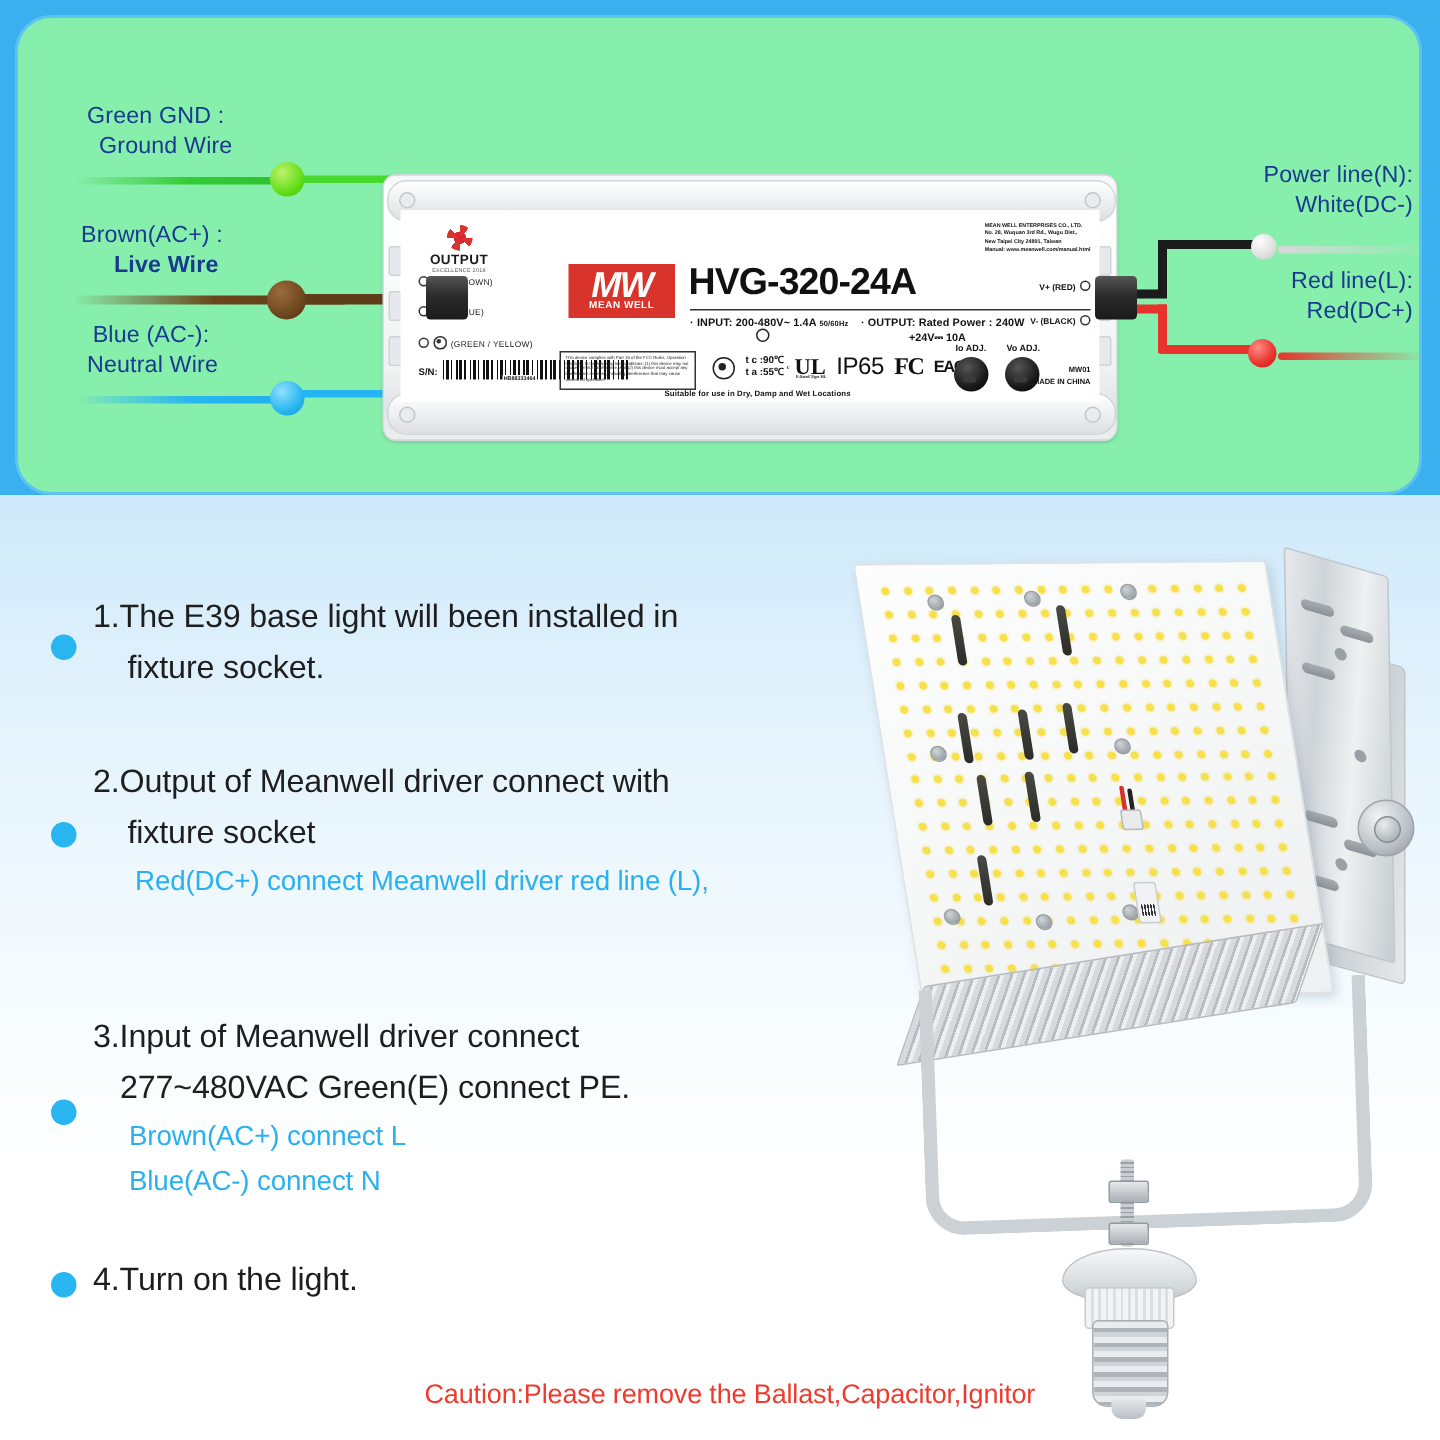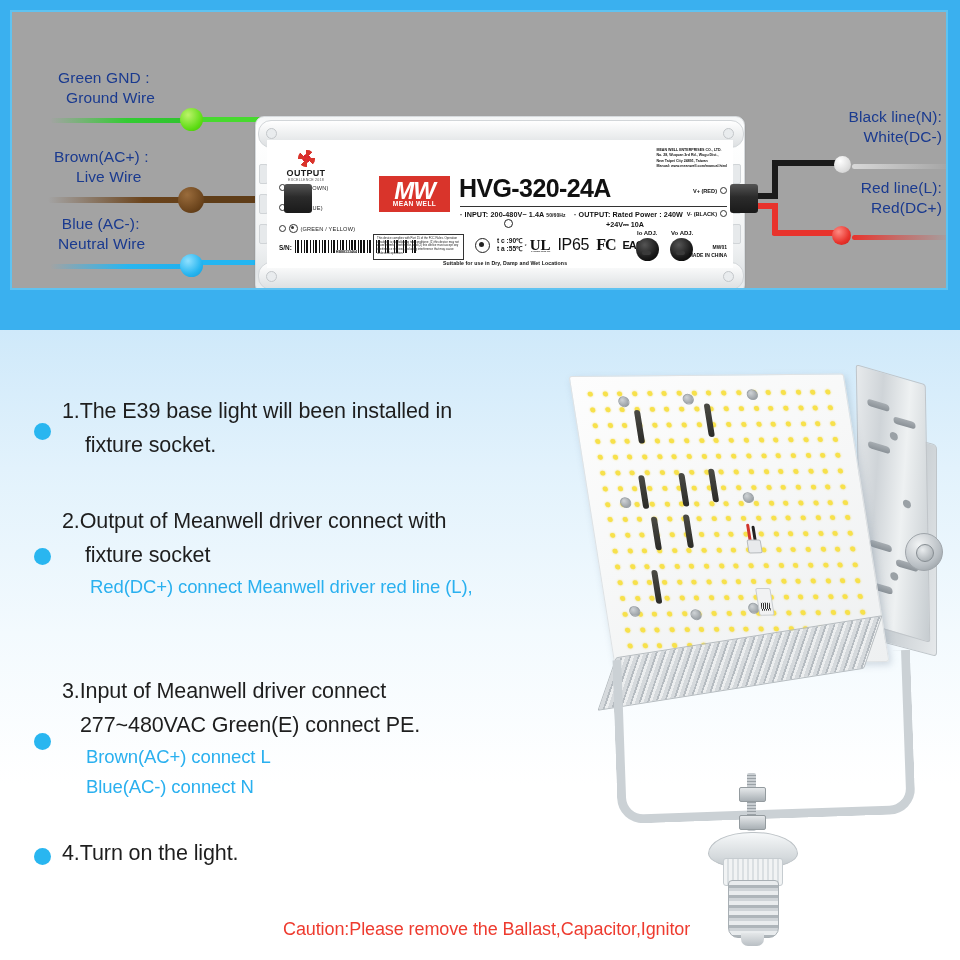--- a/index.html
+++ b/index.html
@@ -15,22 +15,22 @@
     position:absolute;left:0;top:330px;width:960px;height:630px;
     background:linear-gradient(180deg,#cfe9fa 0%,#e2f2fc 22%,#f3fafe 48%,#ffffff 72%,#ffffff 100%);
   }
   .page-bg-top{
     position:absolute;left:0;top:0;width:960px;height:332px;
     background:#3ab0ef;
   }
 
   
   .diagram-panel{
-    position:absolute;left:10px;top:10px;width:938px;height:280px;
-    background:#a3a3a3;border:2px solid #5ec3f2;border-radius:0;
+    position:absolute;left:10px;top:10px;width:938px;height:320px;
+    background:#86efac;border:2px solid #5ec3f2;border-radius:24px;
     box-sizing:border-box;overflow:hidden;
   }
 
   
   .wlabel{
     position:absolute;color:#1a3a8f;font-size:15.5px;line-height:20px;
     white-space:nowrap;letter-spacing:.1px;
   }
   .wlabel.right{text-align:right;}
 
@@ -270,30 +270,30 @@
 
   <div class="diagram-panel">
 
     <div class="wlabel" style="left:46px;top:56px;">
       <div>Green GND :</div>
       <div style="padding-left:8px;">Ground Wire</div>
     </div>
 
     <div class="wlabel" style="left:42px;top:135px;">
       <div>Brown(AC+)  :</div>
-      <div style="padding-left:22px;">Live Wire</div>
+      <div style="padding-left:22px;font-weight:bold;">Live Wire</div>
     </div>
 
     <div class="wlabel" style="left:44px;top:202px;text-align:center;">
       <div>Blue (AC-):</div>
       <div style="padding-left:2px;">Neutral Wire</div>
     </div>
 
     <div class="wlabel right" style="left:810px;top:95px;width:120px;">
-      <div>Black line(N):</div>
+      <div>Power line(N):</div>
       <div>White(DC-)</div>
     </div>
 
     <div class="wlabel right" style="left:810px;top:166px;width:120px;">
       <div>Red line(L):</div>
       <div>Red(DC+)</div>
     </div>
 
     <div class="wire wire-green"></div>
     <div class="wire wire-brown"></div>

